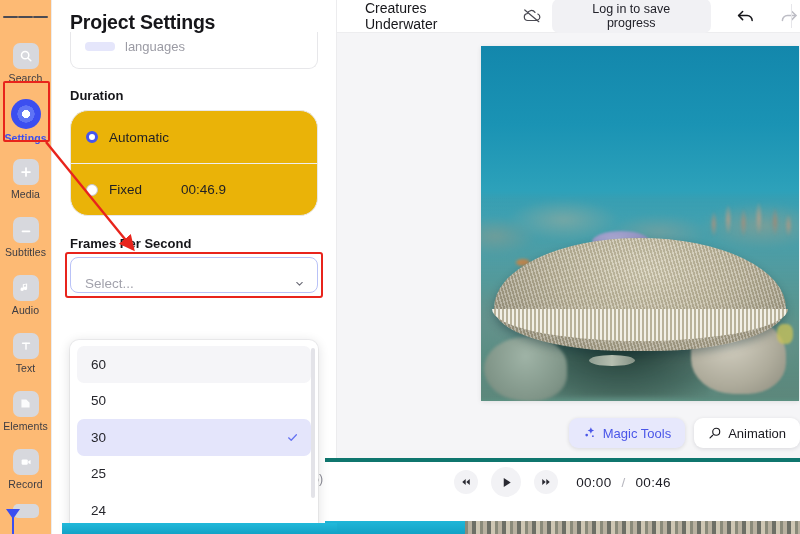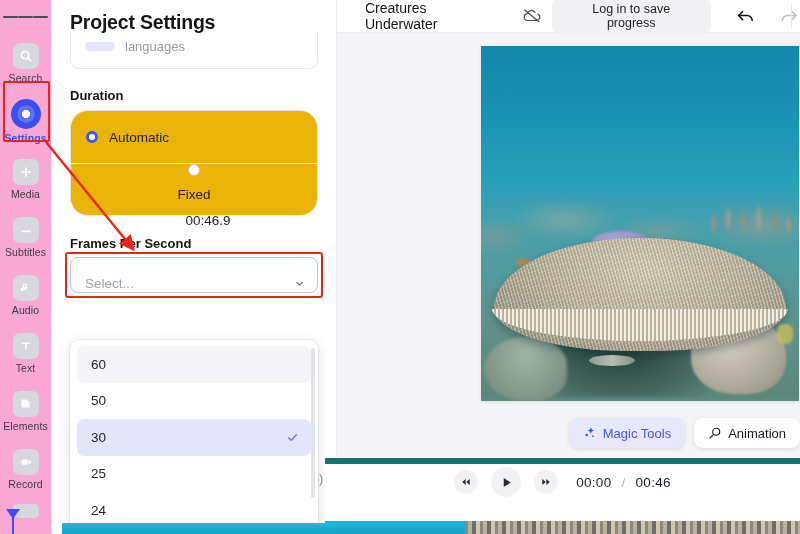--- a/index.html
+++ b/index.html
@@ -7,21 +7,21 @@
     width: 800px; height: 534px;
     font-family: "Liberation Sans", sans-serif;
     background: #ffffff;
     overflow: hidden;
   }
   #app { position: relative; width: 800px; height: 534px; background: #f7f7f8; }
 
   
   .rail {
     position: absolute; left: 0; top: 0; width: 52px; height: 534px;
-    background: #f9a8d4; border-right: 1px solid #ececee;
+    background: #fdba74; border-right: 1px solid #ececee;
     display: flex; flex-direction: column; align-items: center;
   }
   .hamburger {
     width: 52px; height: 34px; display: flex; align-items: center; justify-content: center;
   }
   .hamburger span {
     display: block; width: 15px; height: 2px; background: #4b4b53; margin: 1.6px 0; border-radius: 1px;
   }
   .rail-item {
     width: 52px; height: 58px; display: flex; flex-direction: column;
@@ -67,21 +67,21 @@
   .lang-text { font-size: 13px; color: #9b9ba4; }
 
   .section-label {
     font-size: 13px; font-weight: 700; color: #16161a; margin: 19px 0 7px 0;
   }
   .radio-card { border: 1px solid #e7e7ea; border-radius: 18px; background: #eab308; }
   .radio-row {
     display: flex; align-items: center; gap: 11px; height: 52px; padding: 0 15px;
     cursor: pointer;
   }
-  .radio-row + .radio-row { border-top: 1px solid #eeeef0; flex-direction: column; }
+  .radio-row + .radio-row { border-top: 1px solid #eeeef0; }
   .radio {
     width: 12px; height: 12px; border-radius: 50%; border: 1.4px solid #c3c3cb;
     flex: none; background: #fff;
   }
   .radio.on {
     border: 3.4px solid #4555ef; background: #fff;
   }
   .radio-label { font-size: 13.5px; color: #1f1f25; }
   .radio-value { font-size: 13.5px; color: #1f1f25; margin-left: 28px; }
 
@@ -235,21 +235,21 @@
     display: flex; align-items: center; gap: 6px; padding: 0 14px;
     font-size: 13px; color: #1a1a20; box-shadow: 0 1px 4px rgba(20,20,30,.12);
     cursor: pointer; white-space: nowrap;
   }
   .tool-btn.magic { background: #e7e8fc; color: #4a56e8; }
   .tool-ico { width: 14px; height: 14px; flex: none; }
 
   
   .bottombar {
     position: absolute; left: 325px; right: 0; bottom: 0; height: 76px;
-    background: #ffffff; border-top: 6px solid #0f766e;
+    background: #ffffff; border-top: 4px solid #0f766e;
   }
   .left-bottom {
     position: absolute; left: 0; right: 0; bottom: 0; height: 76px;
   }
   .playbar { position: absolute; left: 0; right: 0; top: 0; height: 48px; display: flex; align-items: center; justify-content: center; gap: 0; }
   .pb-btn {
     width: 24px; height: 24px; border-radius: 50%; background: #f2f2f5;
     display: flex; align-items: center; justify-content: center; color: #2a2a32; cursor: pointer;
   }
   .pb-btn.play { width: 30px; height: 30px; }

